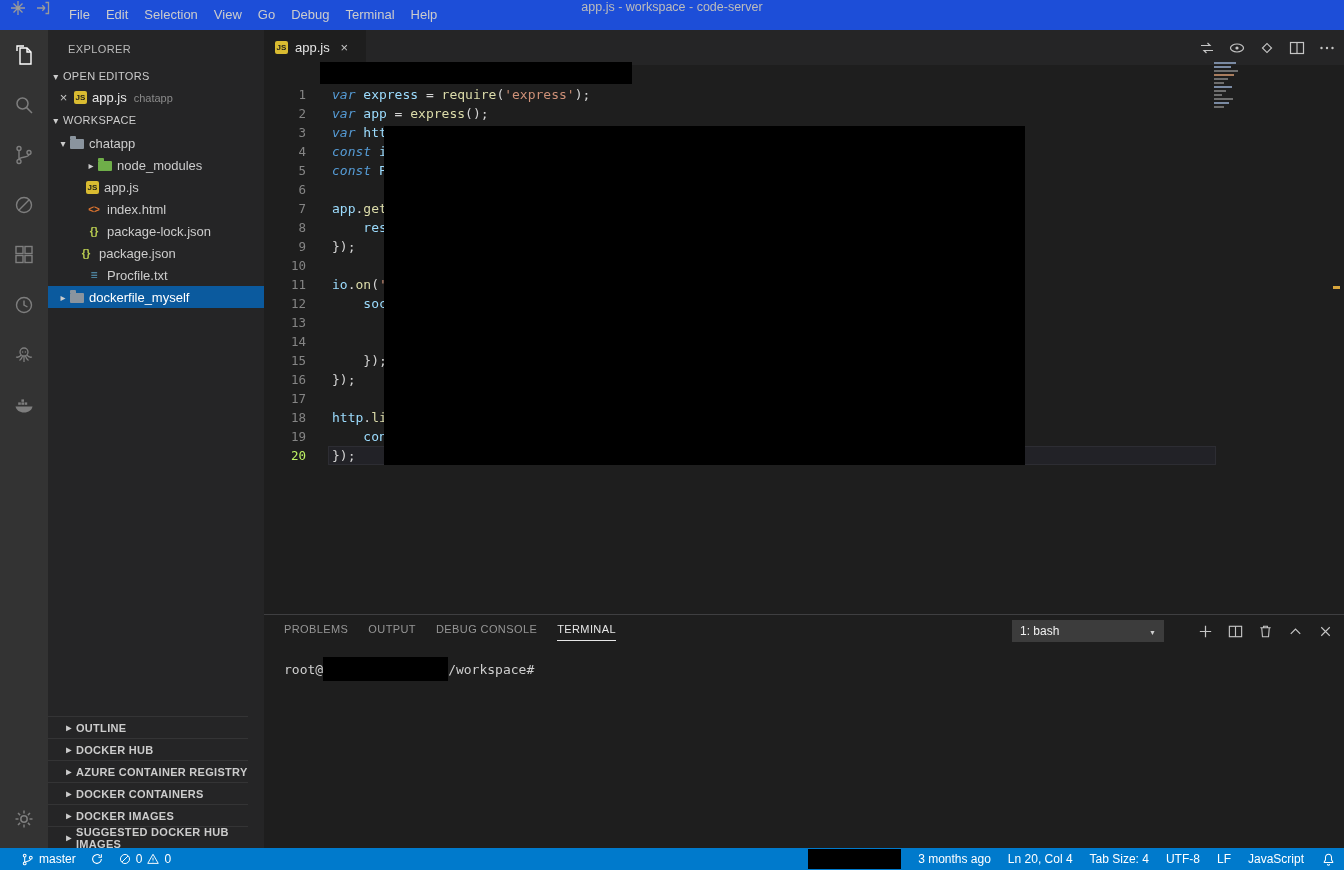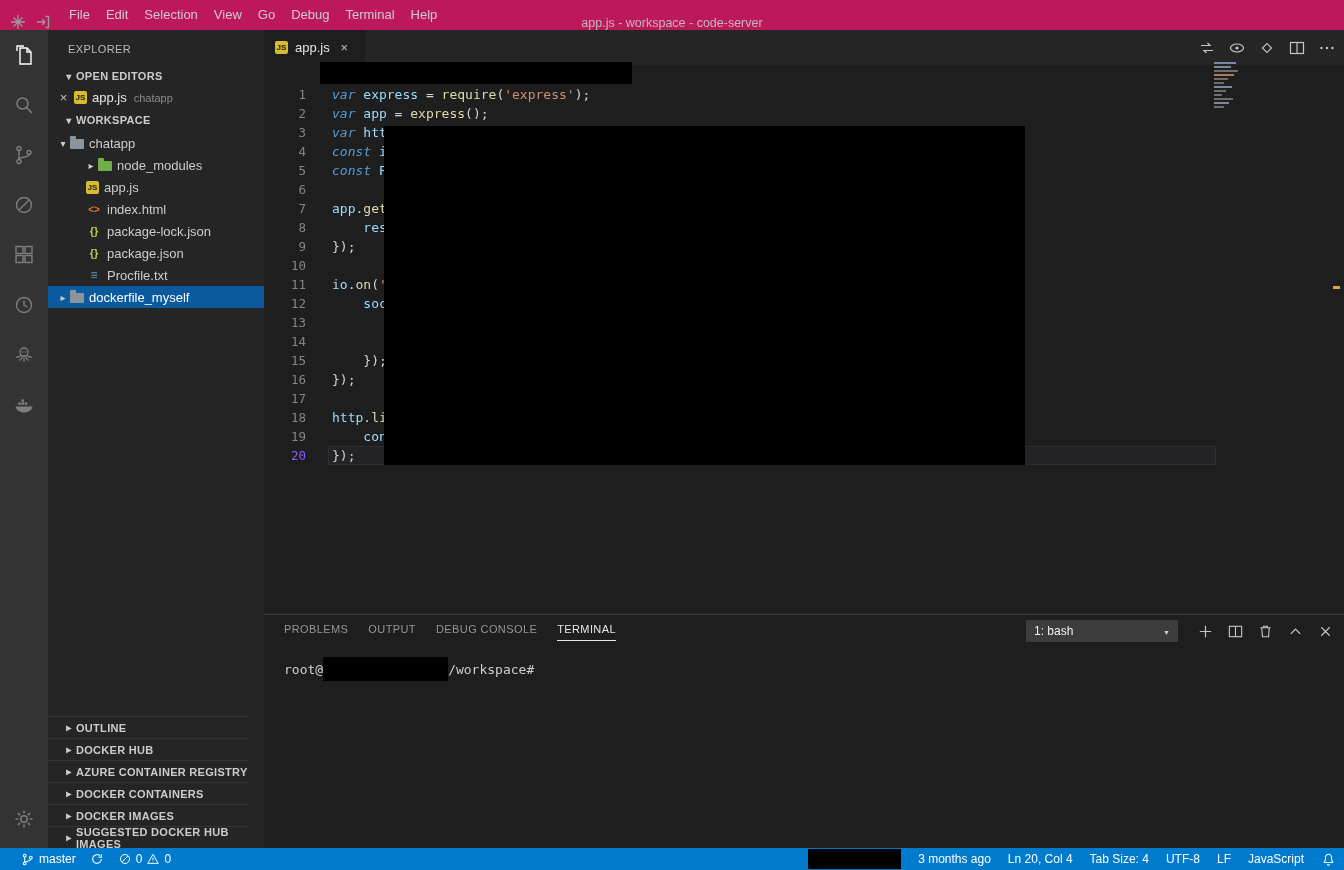--- a/index.html
+++ b/index.html
@@ -1,37 +1,37 @@
 <!DOCTYPE html>
 <html><head>
 <meta charset="utf-8">
 <style>
   html,body{margin:0;padding:0}
   body{width:1344px;height:870px;position:relative;overflow:hidden;background:#1e1e1e;
        font-family:"Liberation Sans",sans-serif;color:#cccccc}
   svg{display:block}
 
   
-  .titlebar{position:absolute;left:0;top:0;width:1344px;height:30px;background:#be185d;
-            display:flex;align-items:flex-end;z-index:6}
+  .titlebar{position:absolute;left:0;top:0;width:1344px;height:30px;background:#1d4ed8;
+            display:flex;align-items:flex-start;z-index:6}
   .logo{display:flex;align-items:center;gap:9px;padding:0 10px;color:#9a9a9a}
   .menu-item{color:#cccccc;font-size:13px;padding:0 8px;line-height:30px;cursor:default}
   .window-title{position:absolute;left:0;right:0;text-align:center;font-size:12.5px;color:#bcbcbc;pointer-events:none}
 
   
   .activitybar{position:absolute;left:0;top:30px;width:48px;height:818px;background:#333333;
                display:flex;flex-direction:column;justify-content:space-between;z-index:5}
   .ab-icon{width:48px;height:50px;display:flex;align-items:center;justify-content:center;color:#7e7e7e;cursor:pointer}
   .ab-icon.active{color:#ffffff}
 
   
   .sidebar{position:absolute;left:48px;top:30px;width:216px;height:818px;background:#252526;overflow:hidden;z-index:4}
   .sidebar-title{position:absolute;top:13px;left:20px;font-size:11px;color:#bbbbbb;letter-spacing:.4px}
   .sec-head{position:absolute;left:0;right:0;height:20px;display:flex;align-items:center;
-            font-size:11px;font-weight:bold;color:#cccccc;padding-left:14px;letter-spacing:.3px}
+            font-size:11px;font-weight:normal;color:#cccccc;padding-left:1px;letter-spacing:.3px}
   .oe-head{top:36px}.ws-head{top:80px}
   .twisty{width:14px;flex:none;text-align:center;font-size:10px;color:#cccccc}
   .twisty.exp::before{content:"▾"}
   .twisty.col::before{content:"▸"}
   .oe-item{position:absolute;top:57px;left:0;right:0;height:21px;display:flex;align-items:center;padding-left:8px;font-size:13px;cursor:pointer}
   .close-x{width:15px;flex:none;text-align:center;color:#c5c5c5;font-size:13px;margin-right:3px;cursor:pointer}
   .close-x::before{content:"×"}
   .oe-name{color:#e7e7e7}
   .oe-detail{color:#8a8a8a;font-size:11px;margin-left:7px;padding-top:1px}
   .tree{position:absolute;top:102px;left:0;right:0}
@@ -55,41 +55,41 @@
 
   
   .editor{position:absolute;left:264px;top:30px;width:1080px;height:584px;background:#1e1e1e}
   .tabbar{position:absolute;top:0;left:0;right:0;height:35px;background:#252526;display:flex}
   .tab{display:flex;align-items:center;gap:7px;padding:0 11px;background:#1e1e1e;font-size:13px;color:#e4e4e4;cursor:pointer}
   .tab .fic{margin-right:0}
   .editor-actions{position:absolute;right:8px;top:0;height:35px;display:flex;align-items:center;gap:12px;color:#c5c5c5}
   .code{position:absolute;top:55px;left:0;font-family:"DejaVu Sans Mono",monospace;font-size:13px;z-index:1}
   .line{display:flex;height:19px;line-height:19px}
   .ln{width:42px;flex:none;text-align:right;color:#858585;font-size:12.5px}
-  .ln.cur{color:#8b5cf6}
+  .ln.cur{color:#bef264}
   .lc{margin-left:26px;white-space:pre}
   .tk.kw{color:#569cd6;font-style:italic}
   .tk.vr{color:#9cdcfe}
   .tk.fn{color:#dcdcaa}
   .tk.st{color:#ce9178}
   .tk.pl{color:#d4d4d4}
   .tk.ul{}
   .cur-line{position:absolute;left:64px;top:416px;width:888px;height:19px;background:#222227;
             border:1px solid #2d2d33;box-sizing:border-box;z-index:0}
   .minimap{position:absolute;left:950px;top:32px;z-index:0}
   .overview-mark{position:absolute;left:1069px;top:256px;width:7px;height:3px;background:#d7a53c}
 
   
   .panel{position:absolute;left:264px;top:614px;width:1080px;height:234px;background:#1e1e1e;border-top:1px solid #3f3f41;box-sizing:border-box}
   .panel-tabs{position:absolute;left:20px;top:8px;display:flex;gap:20px}
   .ptab{font-size:11px;letter-spacing:.4px;color:#969696;padding-bottom:5px;cursor:pointer}
   .ptab.active{color:#e7e7e7;border-bottom:1px solid #e7e7e7}
   .panel-controls{position:absolute;right:10px;top:5px;display:flex;align-items:center;gap:13px;color:#c5c5c5}
   .shell-select{display:flex;align-items:center;justify-content:space-between;width:152px;height:22px;background:#3c3c3c;
-                color:#f0f0f0;font-size:12px;padding:0 8px;margin-right:6px;box-sizing:border-box;cursor:pointer}
+                color:#f0f0f0;font-size:12px;padding:0 8px;margin-right:20px;box-sizing:border-box;cursor:pointer}
   .shell-caret::before{content:"▼";font-size:7px;color:#d0d0d0}
   .term-line{position:absolute;left:20px;top:42px;display:flex;align-items:center;
              font-family:"DejaVu Sans Mono",monospace;font-size:13px;color:#cfcfcf}
   .term-redact{width:125px;height:24px;background:#000}
 
   
   .statusbar{position:absolute;left:0;top:848px;width:1344px;height:22px;background:#007acc;color:#ffffff;
              font-size:12px;display:flex;align-items:center;z-index:6}
   .sb-left{display:flex;align-items:center;gap:14px;padding-left:20px}
   .sb-item{display:inline-flex;align-items:center;gap:4px;cursor:pointer;white-space:nowrap}
@@ -238,21 +238,21 @@
       <div class="trow" data-name="tree-item-index-html" style="padding-left: 24px;">
         <span class="twisty" data-name="twisty-spacer"></span>
         <span class="fic html" data-name="html-file-icon"></span>
         <span class="tlabel" data-name="tree-item-label">index.html</span>
       </div>
       <div class="trow" data-name="tree-item-package-lock-json" style="padding-left: 24px;">
         <span class="twisty" data-name="twisty-spacer"></span>
         <span class="fic json" data-name="json-file-icon"></span>
         <span class="tlabel" data-name="tree-item-label">package-lock.json</span>
       </div>
-      <div class="trow" data-name="tree-item-package-json" style="padding-left: 24px;">
+      <div class="trow" data-name="tree-item-package-json" style="padding-left: 16px;">
         <span class="twisty" data-name="twisty-spacer"></span>
         <span class="fic json" data-name="json-file-icon"></span>
         <span class="tlabel" data-name="tree-item-label">package.json</span>
       </div>
       <div class="trow" data-name="tree-item-procfile-txt" style="padding-left: 24px;">
         <span class="twisty" data-name="twisty-spacer"></span>
         <span class="fic txt" data-name="txt-file-icon"></span>
         <span class="tlabel" data-name="tree-item-label">Procfile.txt</span>
       </div>
       <div class="trow sel" data-name="tree-item-dockerfile-myself" style="padding-left: 8px;">

